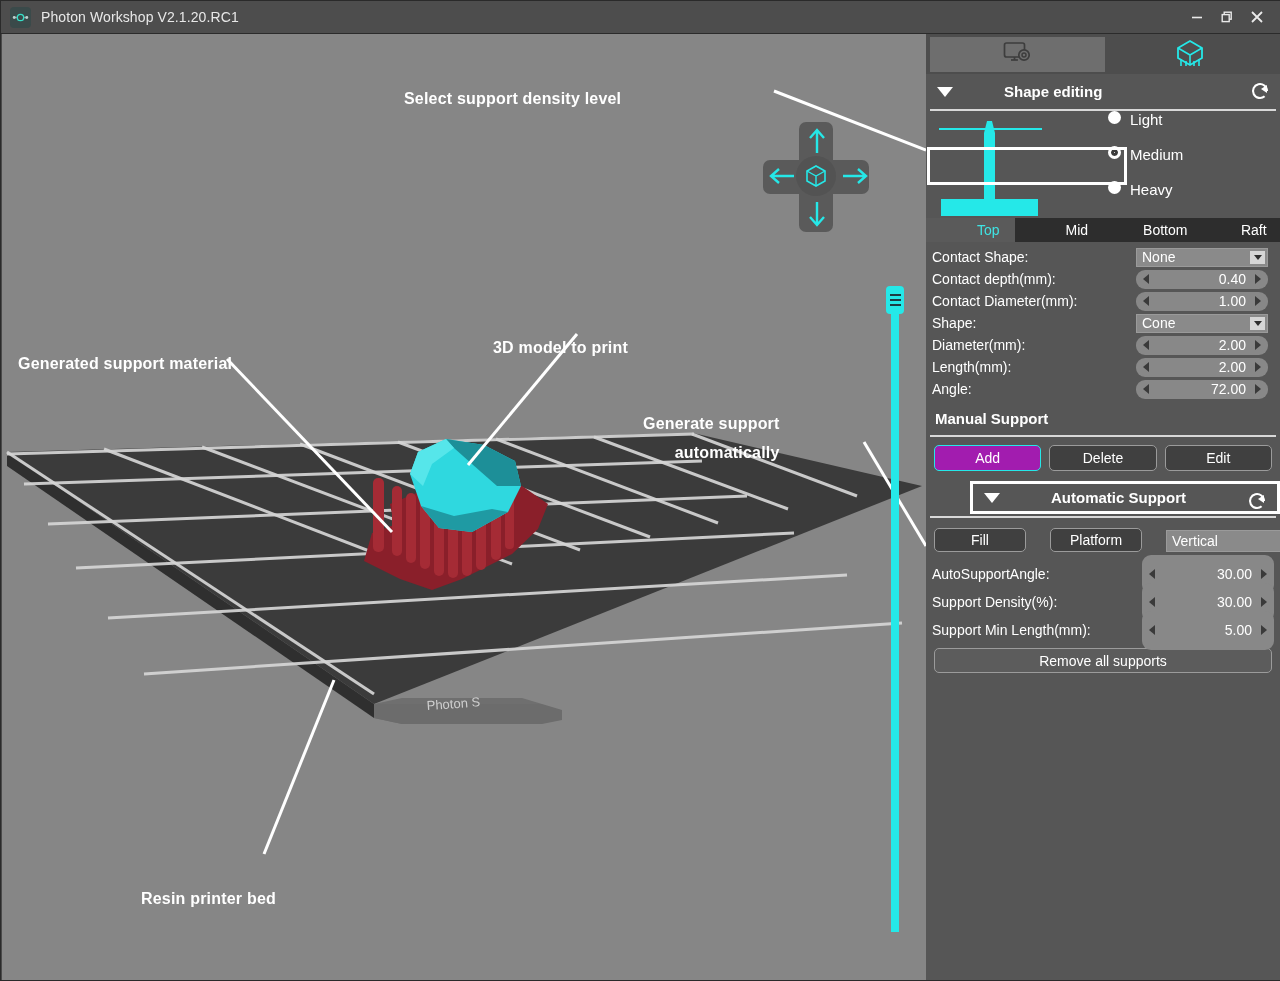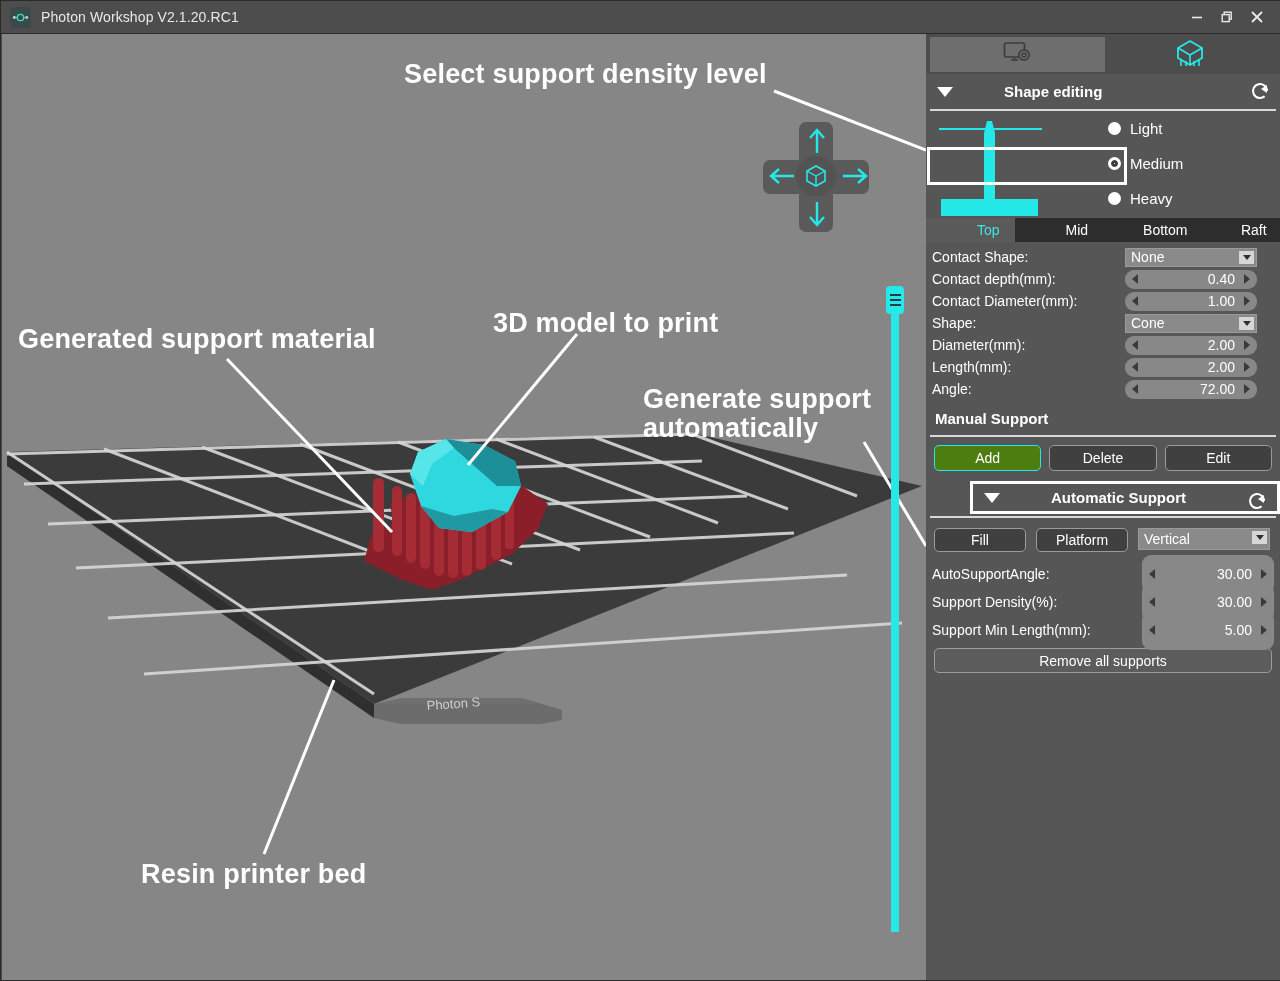--- a/index.html
+++ b/index.html
@@ -79,26 +79,26 @@
   #vslider-handle {
     position: absolute; left: 0px; top: 0px; width: 18px; height: 28px;
     background: #25e8e8; border-radius: 4px;
     display: flex; flex-direction: column; justify-content: center; align-items: center; gap: 3px;
   }
   #vslider-handle i { display:block; width: 11px; height: 2px; background: #1d3c44; }
 
   
   .anno {
     position: absolute; color: #ffffff; font-weight: bold;
-    font-size: 27px; line-height: 29px; white-space: pre; letter-spacing: .2px;
+    font-size: 16px; line-height: 29px; white-space: pre; letter-spacing: .2px; margin-top: 24px;
   }
   #anno-density { left: 402px; top: 26px; }
   #anno-support { left: 16px; top: 291px; }
   #anno-model   { left: 491px; top: 275px; }
-  #anno-auto    { left: 641px; top: 351px; text-align: left; }
+  #anno-auto    { left: 641px; top: 351px; text-align: right; }
   #anno-bed     { left: 139px; top: 826px; }
   #leaders { position: absolute; left: 0; top: 0; width: 924px; height: 946px; }
 
   
   #panel {
     position: absolute; left: 925px; top: 33px; width: 354px; height: 946px;
     background: #565656;
   }
   #tabbar { position: relative; height: 40px; background: #4d4d4d; }
   #tab-settings {
@@ -120,42 +120,42 @@
     border-top: 10px solid #ffffff;
   }
   .refresh { position: absolute; right: 8px; top: 6px; }
   .hr { height: 2px; background: #d8d8d8; margin: 0 4px; }
 
   
   #density-row { position: relative; height: 107px; }
   #support-preview { position: absolute; left: 10px; top: 0px; width: 110px; height: 107px; }
   #radios { position: absolute; left: 182px; top: 0; width: 170px; height: 107px; }
   .radio-row {
-    height: 35px; display: flex; align-items: center; color: #ffffff; font-size: 15px;
+    height: 35px; display: flex; color: #ffffff; font-size: 15px;
   }
   .rdot {
     width: 13px; height: 13px; border-radius: 50%; background: #ffffff; margin-right: 9px;
     flex: none;
   }
   .rdot.sel { background: #ffffff; border: 3px solid #ffffff; box-shadow: inset 0 0 0 3px #3c3c3c; }
   .hl-box {
     position: absolute; border: 3px solid #ffffff;
   }
   #hl-medium { left: 1px; top: 36px; width: 200px; height: 38px; }
 
   
   #subtabs { display: flex; height: 24px; background: #2d2d2d; }
   .subtab {
     flex: 1; display: flex; align-items: center; justify-content: center;
     color: #ffffff; font-size: 14px; padding-left: 36px;
   }
   .subtab.active { background: #5a5a5a; color: #3fe4e4; }
 
   
-  .params { padding: 4px 23px 0 6px; }
+  .params { padding: 4px 12px 0 6px; }
   .prow { display: flex; align-items: center; height: 22px; margin-bottom: 0px; }
   .plabel { color: #ffffff; font-size: 14px; flex: 1; }
   .spin {
     position: relative; width: 132px; height: 19px; background: #888888;
     border-radius: 9px; display: flex; align-items: center;
   }
   .spin .val {
     flex: 1; text-align: right; color: #ffffff; font-size: 14px; padding-right: 22px;
   }
   .spin .la, .spin .ra { position: absolute; width: 0; height: 0; }
@@ -182,26 +182,26 @@
   }
   .manual-hd {
     color: #ffffff; font-size: 15px; font-weight: bold; padding: 10px 0 8px 9px;
   }
   .btnrow { display: flex; gap: 8px; padding: 0 8px; }
   .pbtn {
     flex: 1; height: 26px; border-radius: 5px; border: 1px solid #9b9b9b;
     background: #404040; color: #ffffff; font-size: 14px;
     display: flex; align-items: center; justify-content: center;
   }
-  .pbtn.primary { background: #4d7c0f; color: #ffffff; border-color: #25e8e8; }
+  .pbtn.primary { background: #a21caf; color: #ffffff; border-color: #25e8e8; }
 
   #auto-hd-wrap { position: relative; margin-top: 10px; }
   #auto-hd-wrap .section-hd { border: 3px solid #ffffff; height: 33px; margin-left: 44px; }
 
-  .autorow1 { display: flex; gap: 10px; padding: 10px 8px 0 8px; align-items: flex-start; }
+  .autorow1 { display: flex; gap: 24px; padding: 10px 8px 0 8px; align-items: flex-end; }
   .autorow1 .pbtn { flex: 0 0 92px; height: 24px; }
   .autorow1 .ddl { flex: 0 0 132px; height: 22px; }
   .auto-params { padding: 8px 6px 0 6px; }
   .auto-params .prow { height: 28px; align-items: center; }
   .auto-params .spin { width: 132px; height: 39px; }
   #removeall {
     margin: 4px 8px 0 8px; height: 25px; border-radius: 5px; border: 1px solid #9b9b9b;
     background: #5c5c5c; color: #ffffff; font-size: 14px;
     display: flex; align-items: center; justify-content: center;
   }

